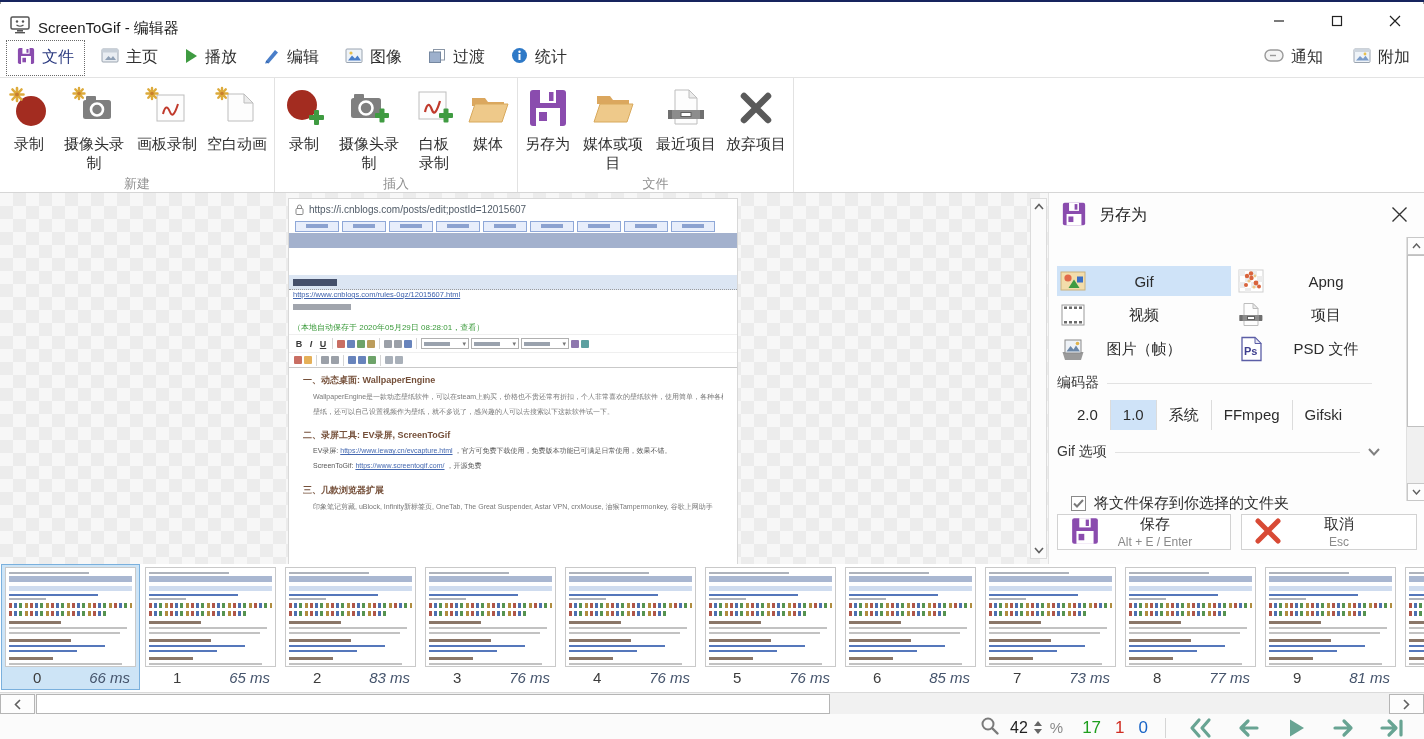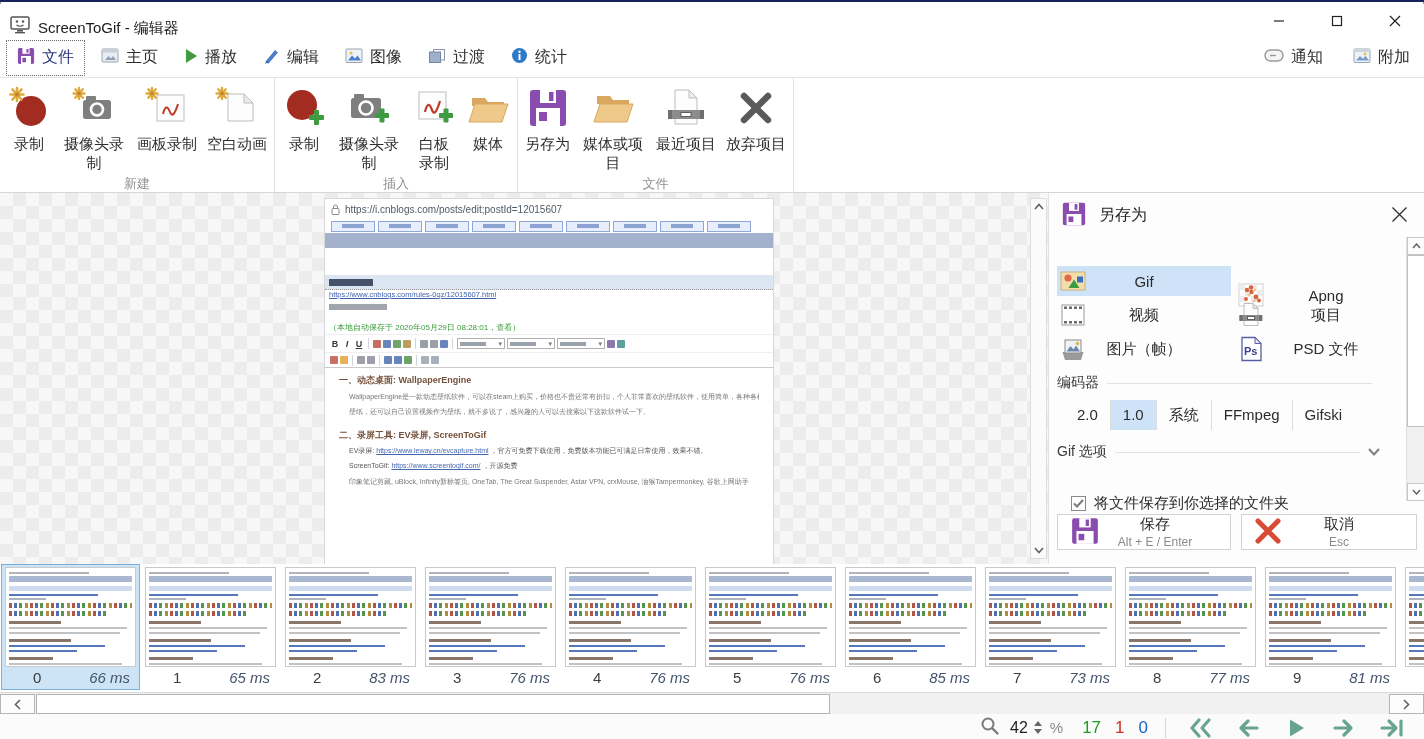--- a/index.html
+++ b/index.html
@@ -35,21 +35,21 @@
   .glabel { height:22px; text-align:center; font-size:13px; color:#8f8f8f; line-height:20px; }
   .ribbon-collapse { position:absolute; right:6px; top:172px; }
   
   .main { position:absolute; top:191px; left:0; width:100%; height:371px; }
   .checker { position:absolute; inset:0; background-color:#f7f7f7;
     background-image:
       linear-gradient(45deg,#ececec 25%,transparent 25%,transparent 75%,#ececec 75%),
       linear-gradient(45deg,#ececec 25%,transparent 25%,transparent 75%,#ececec 75%);
     background-size:26px 26px; background-position:0 0,13px 13px; }
   
-  .preview { position:absolute; left:289px; top:6px; width:448px; height:365px; background:#fff; box-shadow:0 0 0 1px #d8d8d8; overflow:hidden; font-family:"Liberation Sans",sans-serif;margin-left:36px; }
+  .preview { position:absolute; left:289px; top:6px; width:448px; height:365px; background:#fff; box-shadow:0 0 0 1px #d8d8d8; overflow:hidden; font-family:"Liberation Sans",sans-serif; }
   .p-addr { height:20px; display:flex; align-items:center; gap:5px; padding:0 6px; }
   .p-url { font-size:10px; color:#4f5a66; letter-spacing:0; white-space:nowrap; }
   .p-chips { height:14px; display:flex; gap:3px; padding:0 6px; align-items:center; }
   .chip { width:44px; height:11px; background:#e8eefb; border:1px solid #8fa8d8; display:flex; align-items:center; justify-content:center; }
   .chip i { display:block; width:22px; height:4px; background:#5b79b8; opacity:.65; }
   .p-slatebar { height:15px; background:#a3b1cd; }
   .p-gap1 { height:27px; }
   .p-titlebar { height:15px; background:#dce6f3; border-bottom:1px dotted #9a9a9a; display:flex; align-items:center; }
   .p-titlebar i { display:block; width:44px; height:7px; background:#45506b; margin-left:4px; }
   .p-link { height:11px; padding-left:4px; font-size:7.5px; color:#3f62ad; text-decoration:underline; white-space:nowrap; overflow:hidden; }
@@ -509,20 +509,21 @@
       <span class="ti" style="background:#9aa2ad"></span>
         <span class="ti" style="background:#9aa2ad"></span>
     </div>
     <div class="p-content">
       <div class="p-h">一、动态桌面: WallpaperEngine</div>
       <div class="p-para">WallpaperEngine是一款动态壁纸软件，可以在steam上购买，价格也不贵还常有折扣，个人非常喜欢的壁纸软件，使用简单，各种各样的</div>
       <div class="p-para">壁纸，还可以自己设置视频作为壁纸，就不多说了，感兴趣的人可以去搜索以下这款软件试一下。</div>
       <div class="p-h mt">二、录屏工具: EV录屏, ScreenToGif</div>
       <div class="p-linkline"><span>EV录屏: </span><a>https://www.ieway.cn/evcapture.html</a><span> ，官方可免费下载使用，免费版本功能已可满足日常使用，效果不错。</span></div>
       <div class="p-linkline"><span>ScreenToGif: </span><a>https://www.screentogif.com/</a><span> ，开源免费</span></div>
+      <div class="p-h mt">三、几款浏览器扩展</div>
       <div class="p-para">印象笔记剪藏, uBlock, Infinity新标签页, OneTab, The Great Suspender, Astar VPN, crxMouse, 油猴Tampermonkey, 谷歌上网助手</div>
     </div>
   </div>
 
   <div class="vscroll">
     <svg width="10" height="7" viewBox="0 0 10 7">
         <path d="M1 6 L5 1.5 L9 6" stroke="#606060" stroke-width="1.6" fill="none"></path>
       </svg>
     <svg width="10" height="7" viewBox="0 0 10 7">
         <path d="M1 1 L5 5.5 L9 1" stroke="#606060" stroke-width="1.6" fill="none"></path>
@@ -549,21 +550,21 @@
 
     <div class="ft-cell sel" style="left:8px; top:73px; width:174px">
       <span class="fticon"><svg width="26" height="26" viewBox="0 0 26 26">
             <rect x="1" y="4" width="24" height="18" fill="#f3ddab" stroke="#cbb27c"></rect>
             <circle cx="8" cy="10" r="3.6" fill="#e2694a"></circle>
             <path d="M8.5 20 l5.5-8.5 5.5 8.5 z" fill="#3f9b41"></path>
             <rect x="17" y="8.5" width="6" height="6" fill="#3b6fc4"></rect>
           </svg></span>
       <span class="ftlabel">Gif</span>
     </div>
-    <div class="ft-cell" style="left:186px; top:87px; width:182px">
+    <div class="ft-cell" style="left:186px; top:73px; width:182px">
       <span class="fticon"><svg width="26" height="26" viewBox="0 0 26 26">
             <rect x="1" y="2" width="24" height="22" fill="#fff" stroke="#d0d0d0"></rect>
             <rect x="1" y="2" width="6" height="6" fill="#ececec"></rect>
             <rect x="13" y="2" width="6" height="6" fill="#ececec"></rect>
             <rect x="7" y="8" width="6" height="6" fill="#ececec"></rect>
             <rect x="1" y="14" width="6" height="6" fill="#ececec"></rect>
             <rect x="13" y="14" width="6" height="6" fill="#ececec"></rect>
             <rect x="19" y="8" width="6" height="6" fill="#ececec"></rect>
             <rect x="7" y="20" width="6" height="4" fill="#ececec"></rect>
             <g fill="#d9643c">

